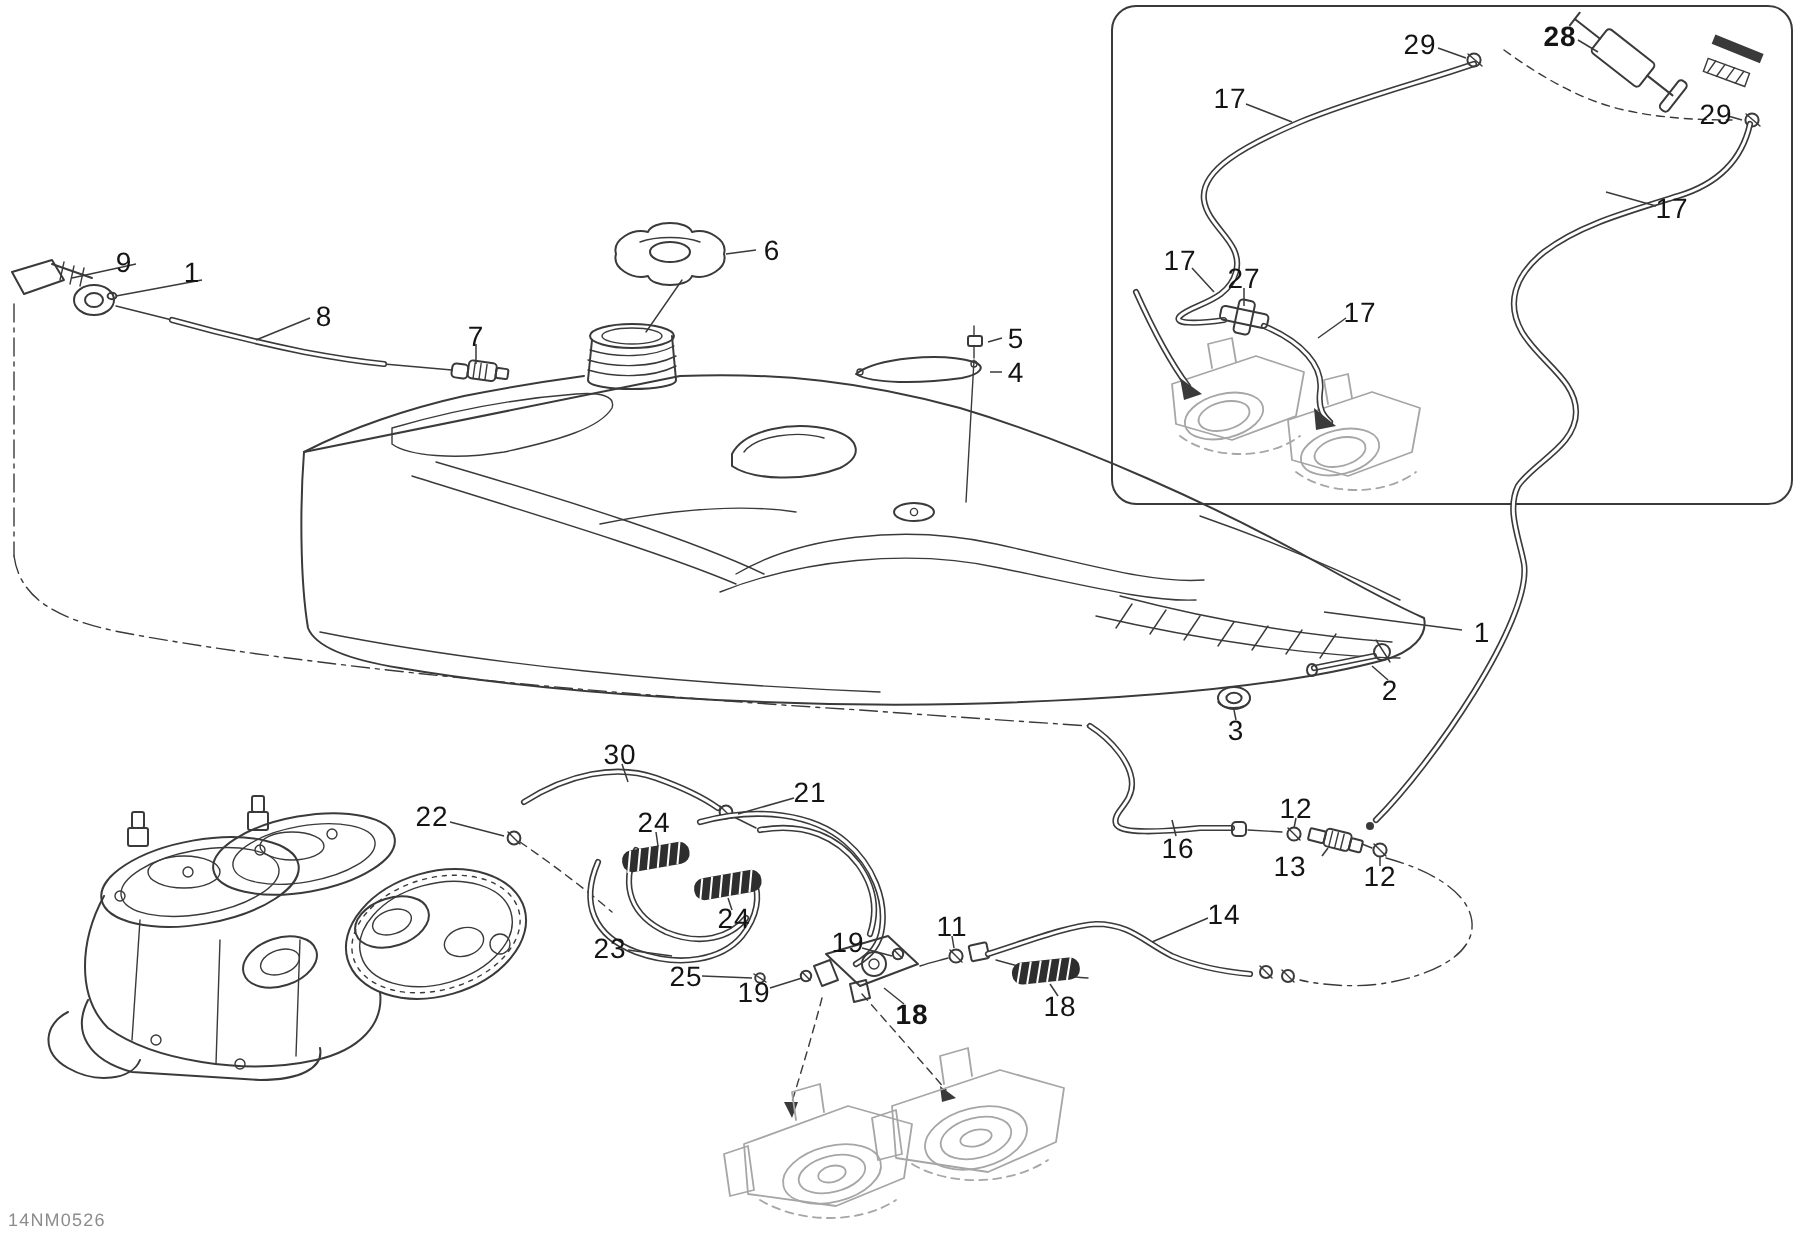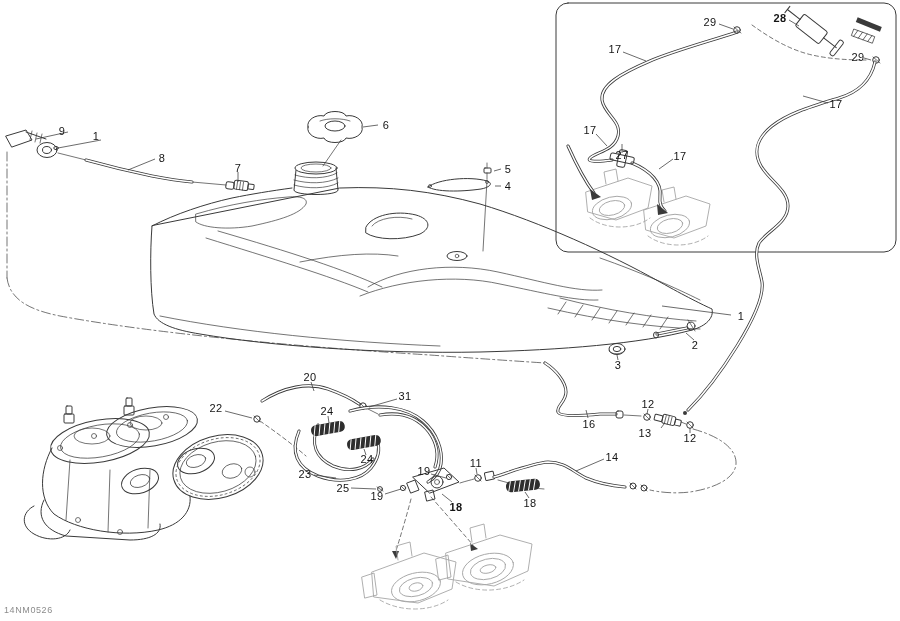--- a/index.html
+++ b/index.html
@@ -13,21 +13,21 @@
   .thin{fill:none;stroke:var(--line);stroke-width:.7;stroke-linecap:round;}
   .to{fill:none;stroke:var(--line);stroke-width:3.1;stroke-linecap:round;stroke-linejoin:round;}
   .ti{fill:none;stroke:#fff;stroke-width:1.5;stroke-linecap:round;stroke-linejoin:round;}
   .gh{fill:none;stroke:var(--ghost);stroke-width:.9;stroke-linecap:round;stroke-linejoin:round;}
   .dd{stroke-dasharray:9 3 2 3;}
   .ds{stroke-dasharray:4 3;}
   .fillk{fill:var(--line);stroke:none;}
   .spr{fill:var(--spring);stroke:none;}
   .sprline{stroke:#fff;stroke-width:1;fill:none;}
   .lead{stroke:var(--line);stroke-width:.75;fill:none;}
-  .callout{position:absolute;transform:translate(-50%,-50%);font-size:11px;line-height:1;
+  .callout{position:absolute;transform:translate(-50%,-50%);font-size:14px;line-height:1;
            color:var(--label);letter-spacing:.5px;white-space:nowrap;}
   .footer-code{position:absolute;left:4px;top:605px;font-size:9px;color:var(--code);letter-spacing:.6px;}
 </style>
 </head>
 <body>
 
 <div id="stage">
 
 <svg width="900" height="621" viewBox="0 0 900 621">
 
@@ -382,28 +382,28 @@
       <span class="callout" style="left: 612px; top: 457px;">14</span>
       <span class="callout" style="left: 476px; top: 463px;">11</span>
       <span class="callout" style="left: 530px; top: 503px;">18</span>
       <span class="callout" style="left: 456px; top: 507px; font-weight: bold;">18</span>
       <span class="callout" style="left: 424px; top: 471px;">19</span>
       <span class="callout" style="left: 377px; top: 496px;">19</span>
       <span class="callout" style="left: 343px; top: 488px;">25</span>
       <span class="callout" style="left: 305px; top: 474px;">23</span>
       <span class="callout" style="left: 327px; top: 411px;">24</span>
       <span class="callout" style="left: 367px; top: 459px;">24</span>
-      <span class="callout" style="left: 310px; top: 377px;">20</span>
-      <span class="callout" style="left: 405px; top: 396px;">31</span>
+      <span class="callout" style="left: 310px; top: 377px;">30</span>
+      <span class="callout" style="left: 405px; top: 396px;">21</span>
       <span class="callout" style="left: 216px; top: 408px;">22</span>
       <span class="callout" style="left: 615px; top: 49px;">17</span>
       <span class="callout" style="left: 710px; top: 22px;">29</span>
       <span class="callout" style="left: 780px; top: 18px; font-weight: bold;">28</span>
       <span class="callout" style="left: 858px; top: 57px;">29</span>
       <span class="callout" style="left: 836px; top: 104px;">17</span>
       <span class="callout" style="left: 590px; top: 130px;">17</span>
-      <span class="callout" style="left: 622px; top: 155px;">27</span>
+      <span class="callout" style="left: 622px; top: 139px;">27</span>
       <span class="callout" style="left: 680px; top: 156px;">17</span>
     </div>
 
 <span class="footer-code">14NM0526</span>
 
 </div>
 
 </body></html>

